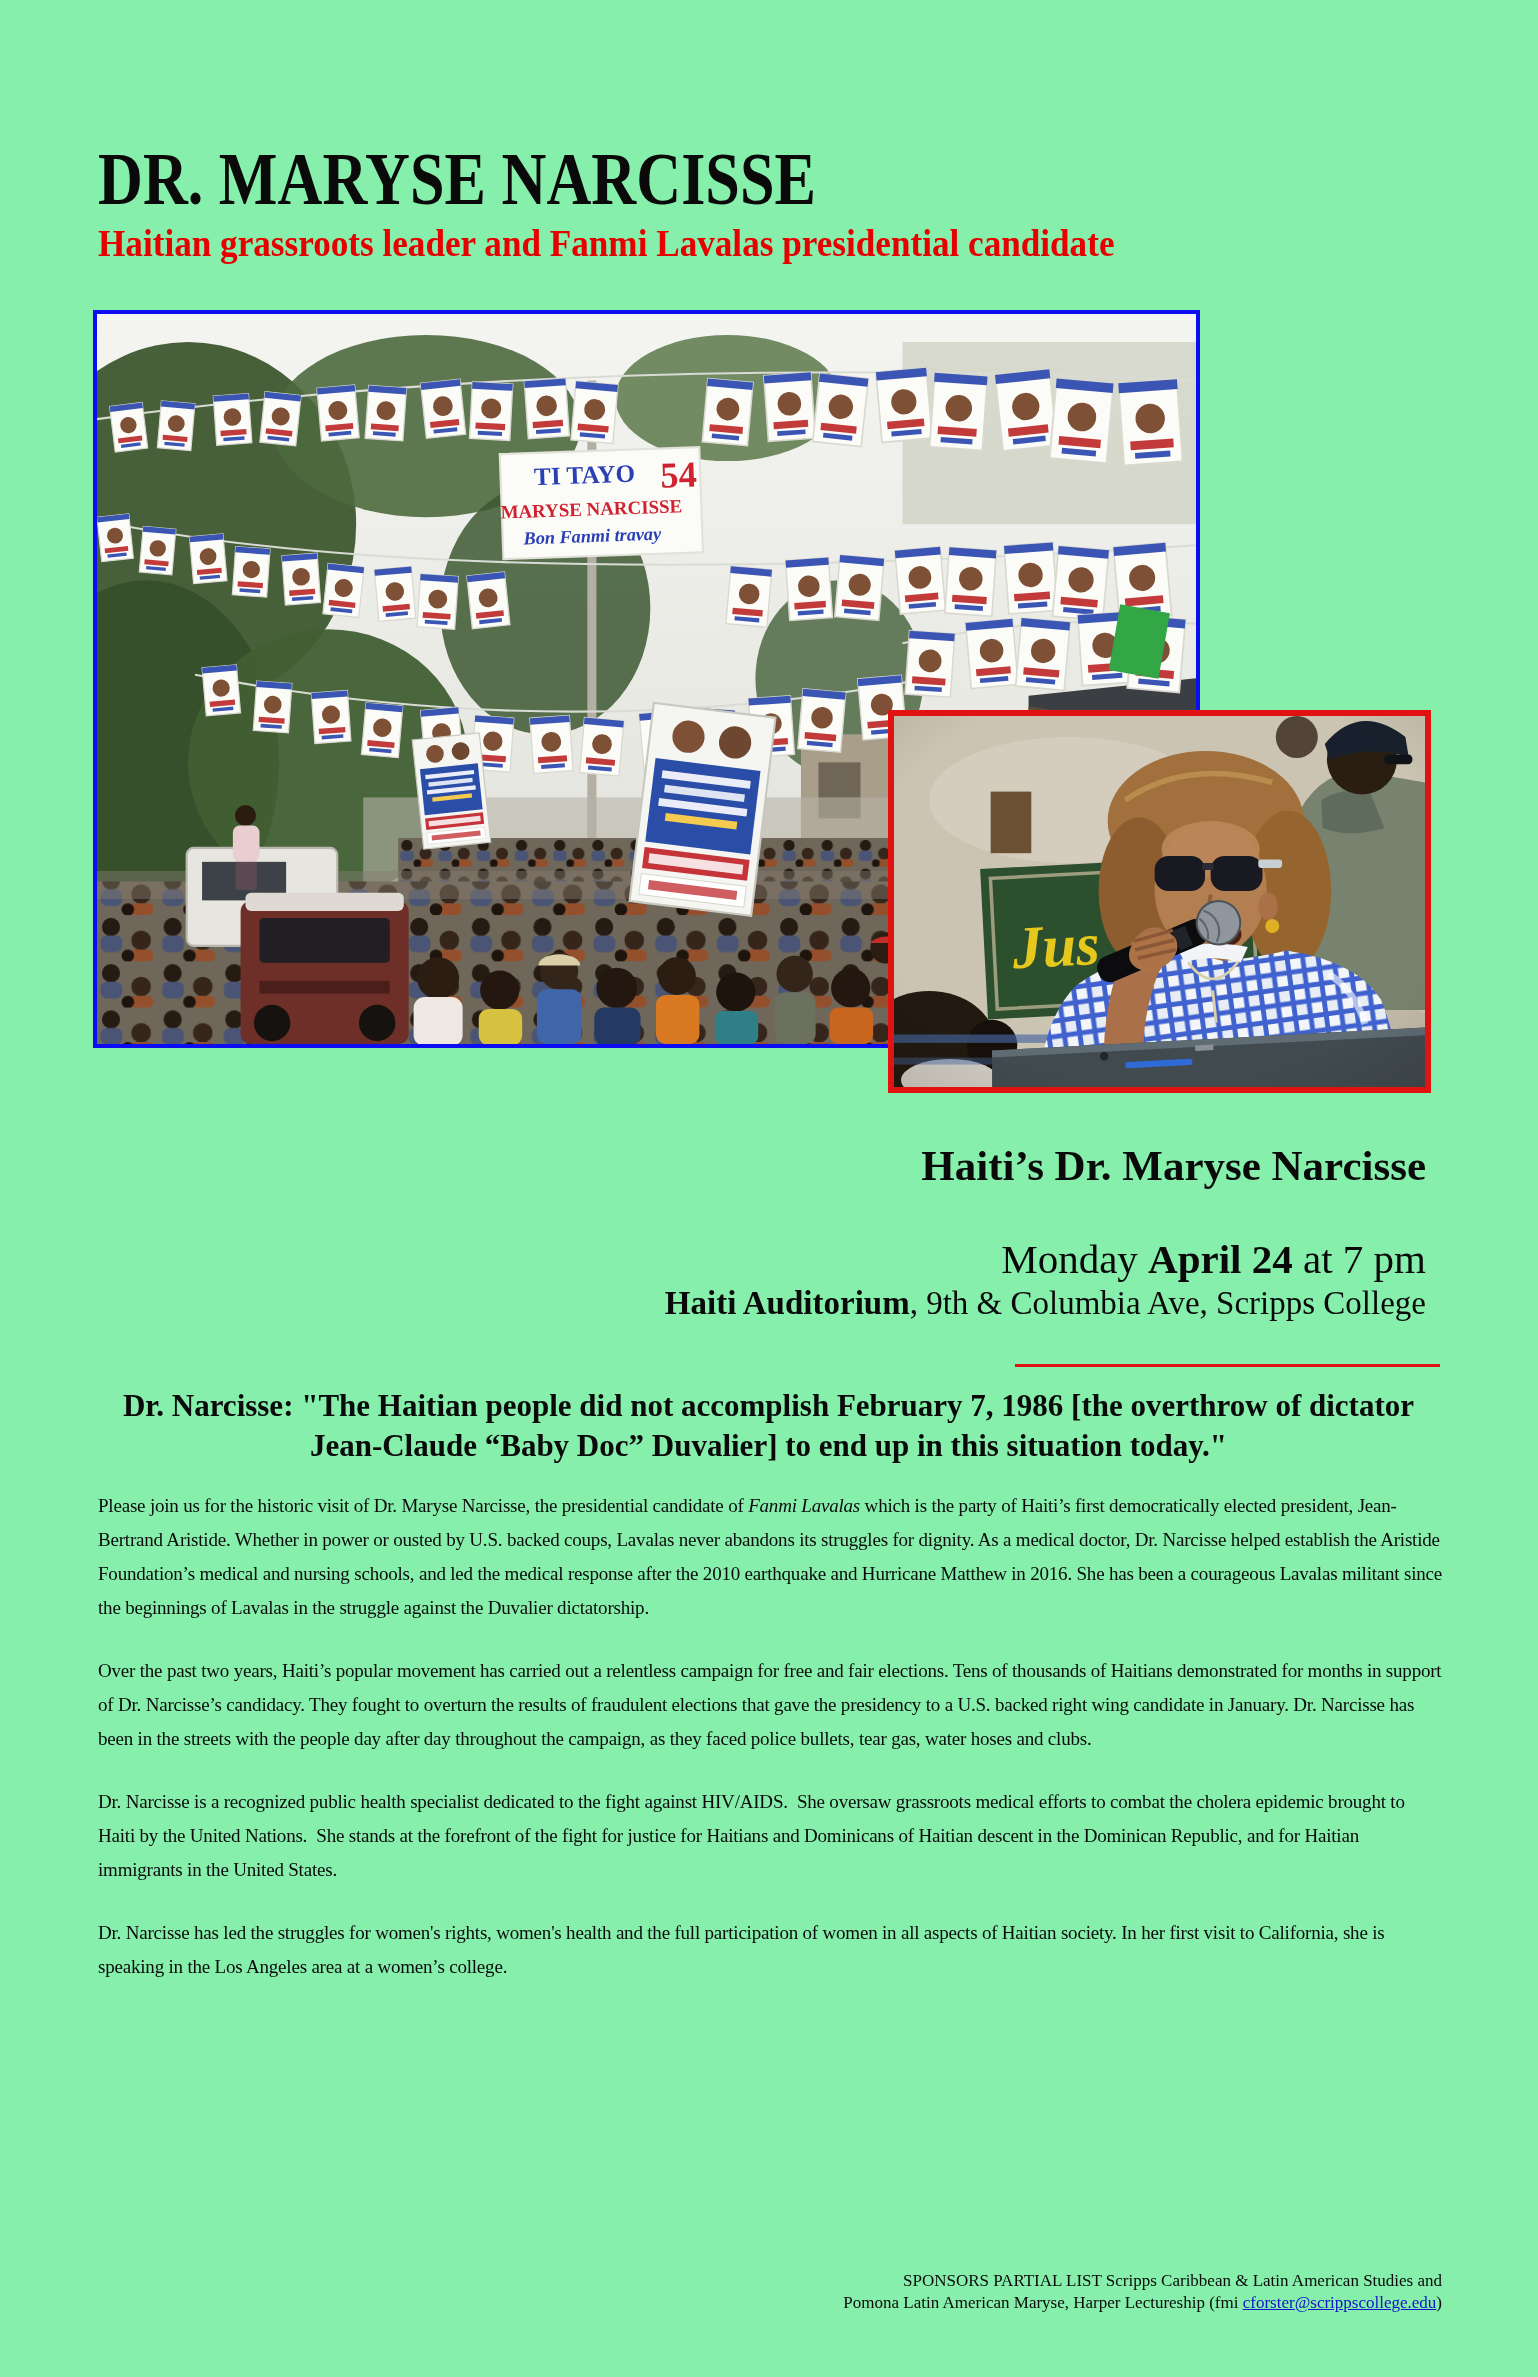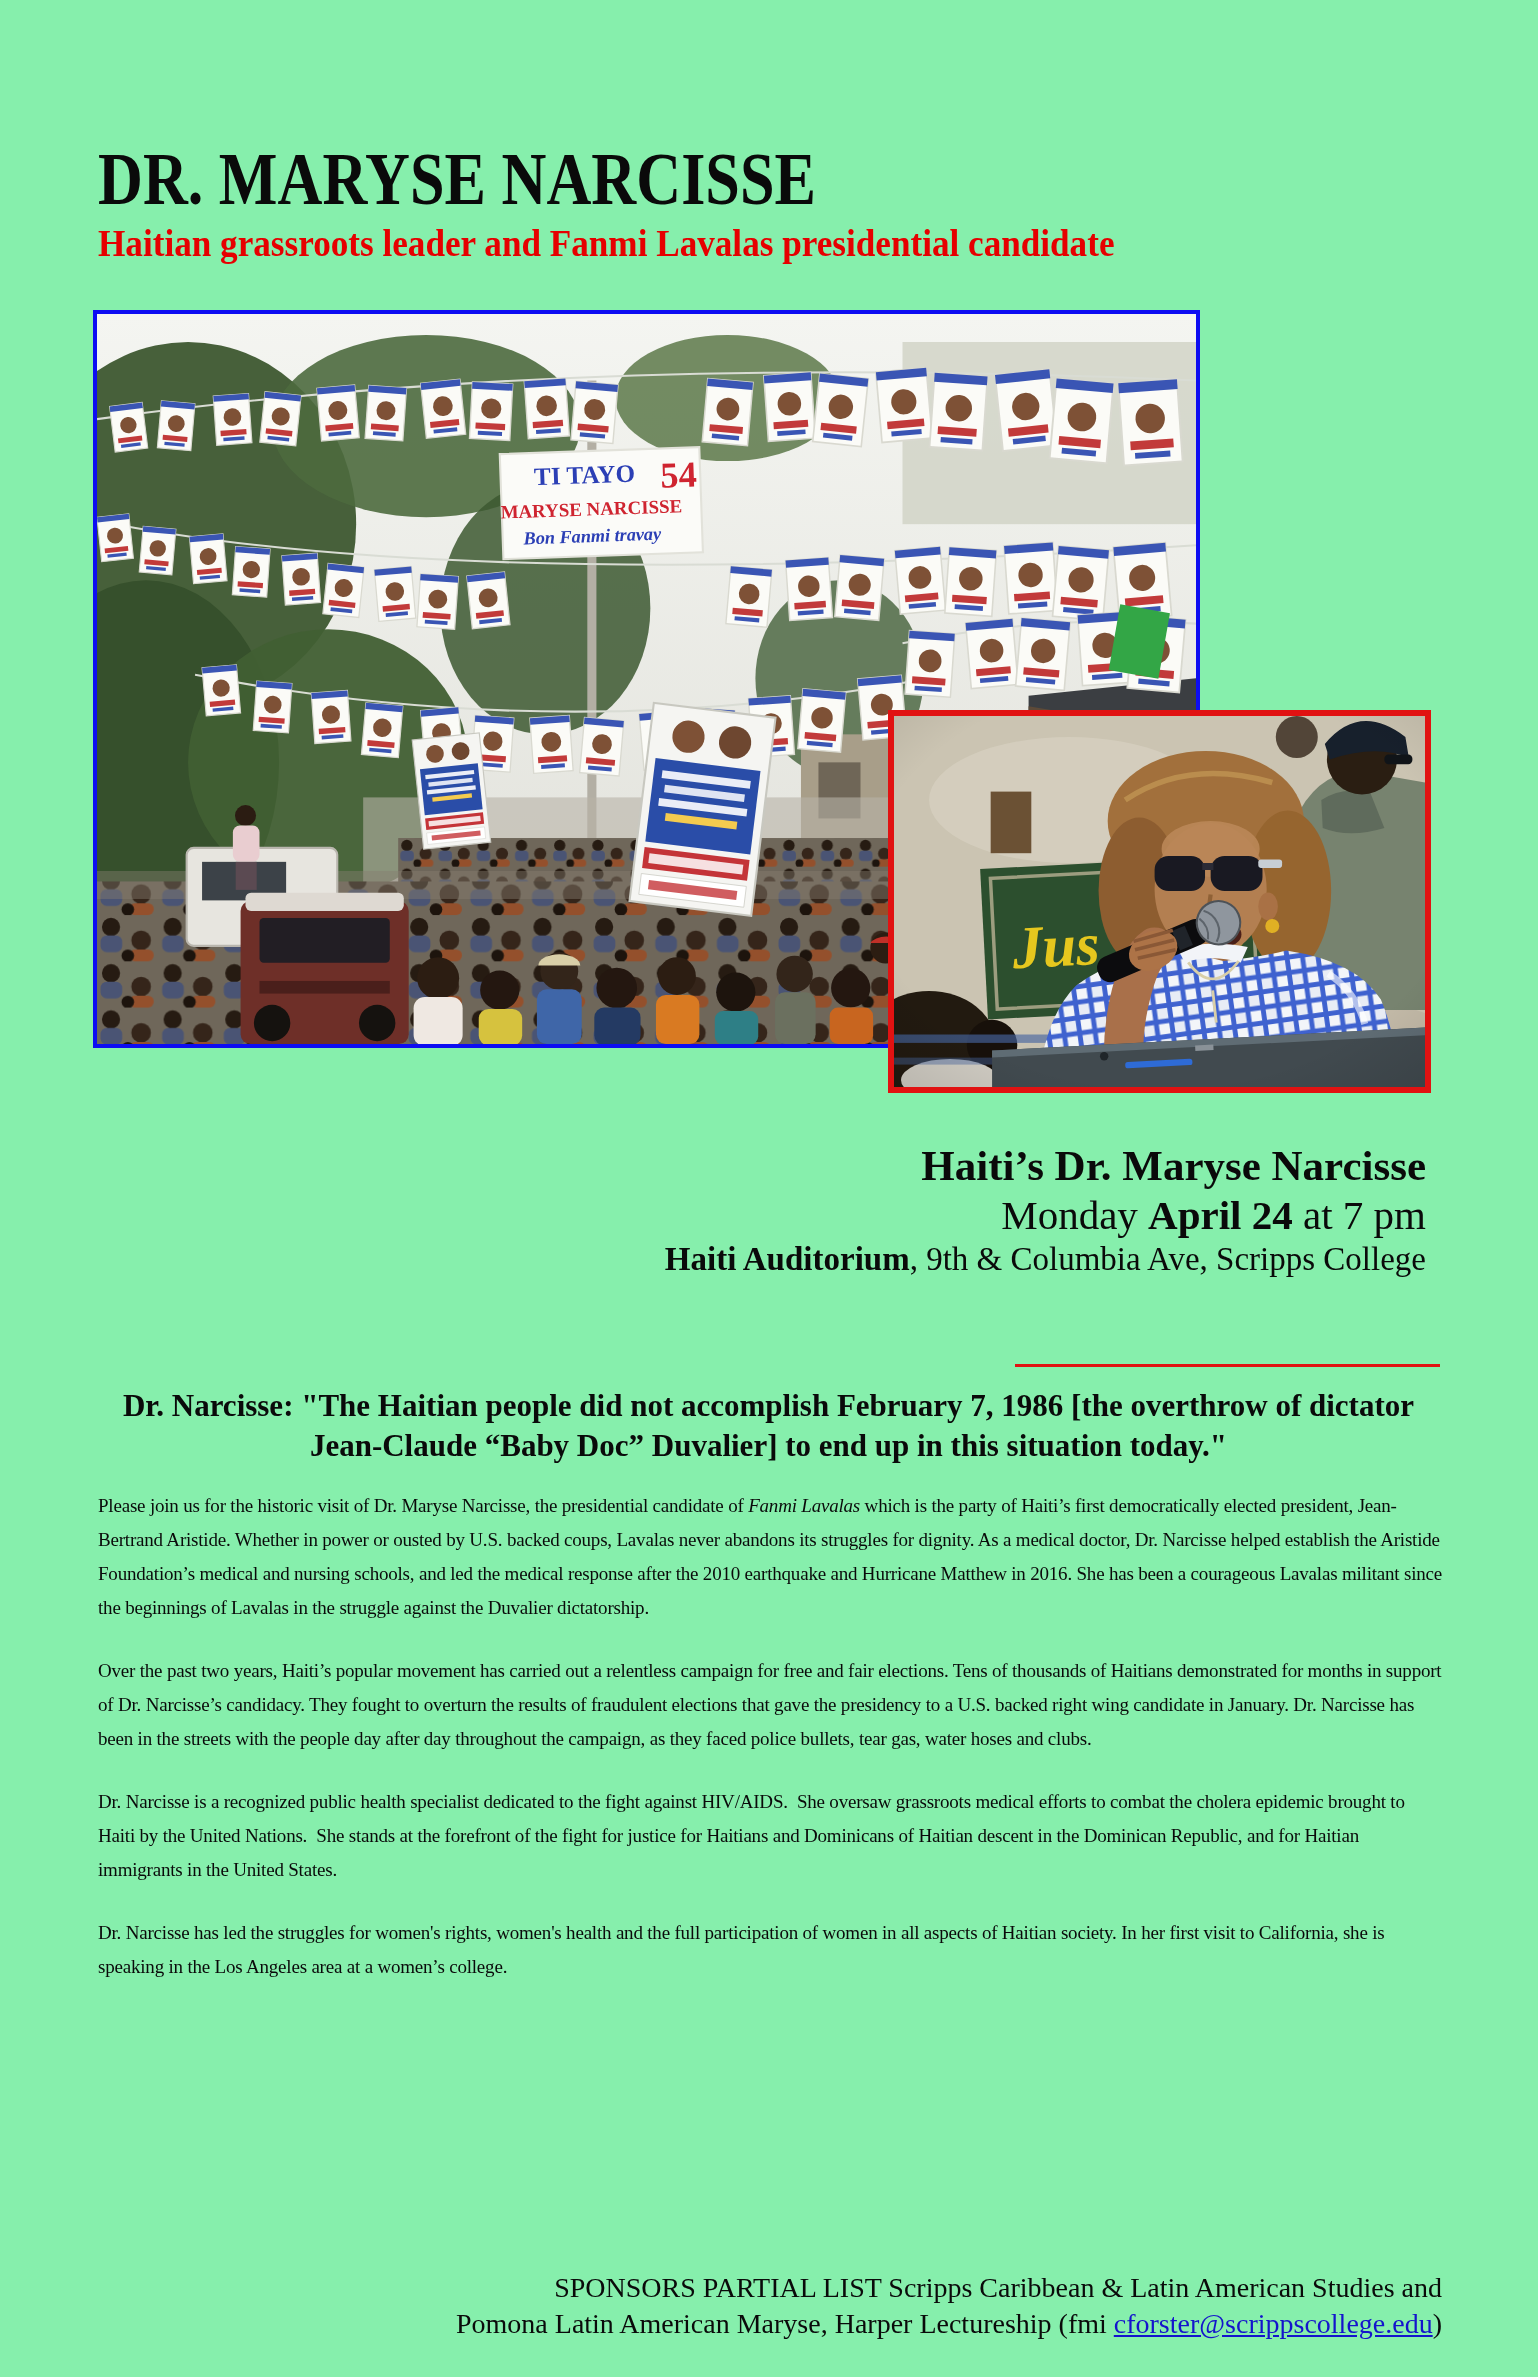--- a/index.html
+++ b/index.html
@@ -12,30 +12,30 @@
          color:var(--red);white-space:nowrap;transform:scaleX(.95);transform-origin:left top;}
   figure{margin:0;padding:0;}
   .photo-march{position:absolute;left:93px;top:310px;width:1107px;height:738px;
          border:4.9px solid var(--border-blue);box-sizing:border-box;background:#e8e9e3;z-index:1;}
   .photo-speech{position:absolute;left:888px;top:710px;width:543px;height:383px;
          border:6.3px solid var(--border-red);box-sizing:border-box;background:#cbc4b2;z-index:2;}
   figure svg{display:block;width:100%;height:100%;}
   .event{position:absolute;right:112px;top:1141px;text-align:right;white-space:nowrap;z-index:3;}
   .ev1{font-size:43px;font-weight:bold;line-height:1.16;}
   .ev2{font-size:34px;line-height:1.2;}
-  .ev3{font-size:41px;line-height:1.18;}
+  .ev3{font-size:41px;line-height:1.18;margin-top:44px;}
   .ev4{font-size:33px;line-height:1.25;}
   .divider{position:absolute;right:98px;top:1364px;width:425px;height:2.8px;background:var(--border-red);}
   .quote{position:absolute;left:96px;top:1386px;width:1345px;margin:0;text-align:center;
          font-size:31px;line-height:1.28;font-weight:bold;}
   .quote .attr{font-weight:bold;}
   .bodycopy{position:absolute;left:98px;top:1489px;width:1347px;font-size:19px;
          line-height:34px;letter-spacing:-0.2px;}
   .bodycopy p{margin:0 0 29px 0;}
-  .flyfooter{position:absolute;right:96px;top:2270px;text-align:right;font-size:28px;line-height:1.3;}
+  .flyfooter{position:absolute;right:96px;top:2270px;text-align:right;font-size:17px;line-height:1.3;}
   .email{color:var(--link);text-decoration:underline;cursor:pointer;}
 </style>
 </head>
 <body>
 
 <div class="page">
 
   <h1 class="title">DR. MARYSE NARCISSE</h1>
   <h2 class="subtitle">Haitian grassroots leader and Fanmi Lavalas presidential candidate</h2>
 

